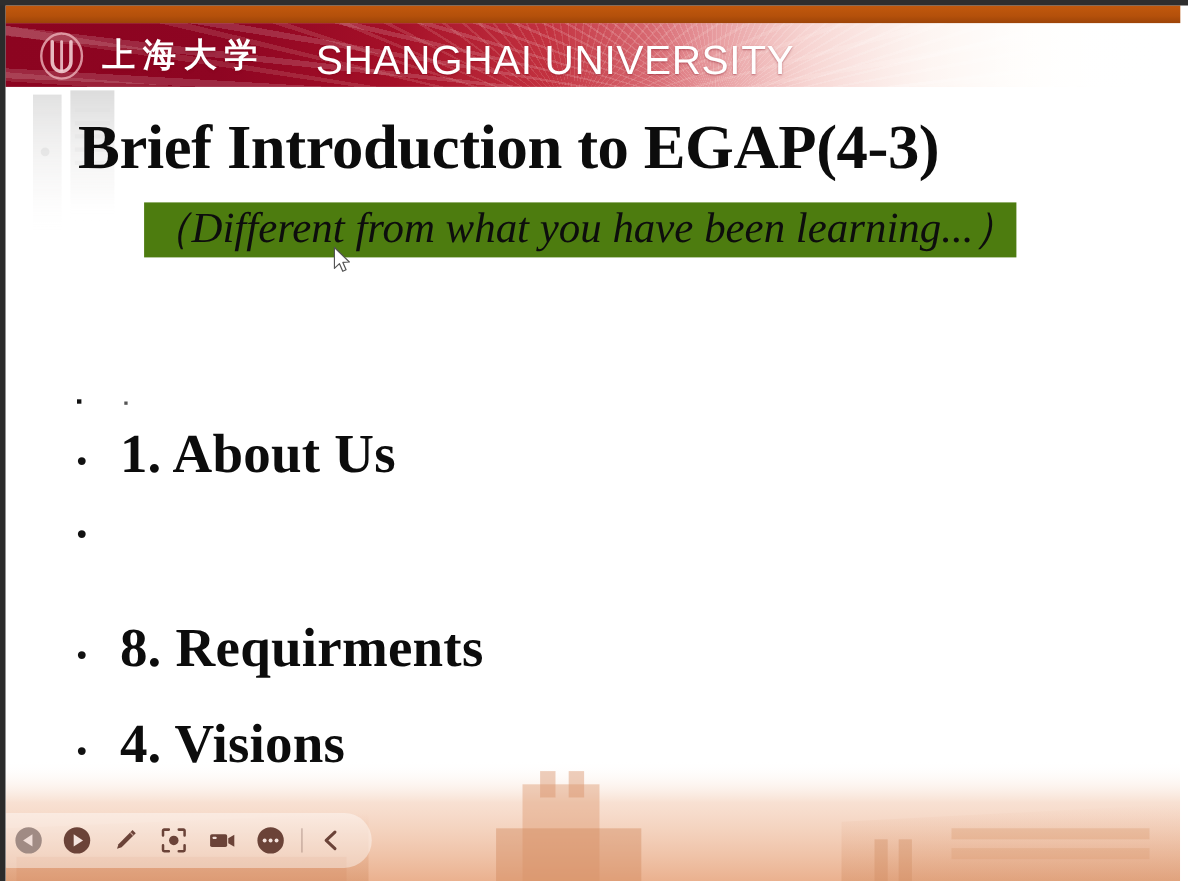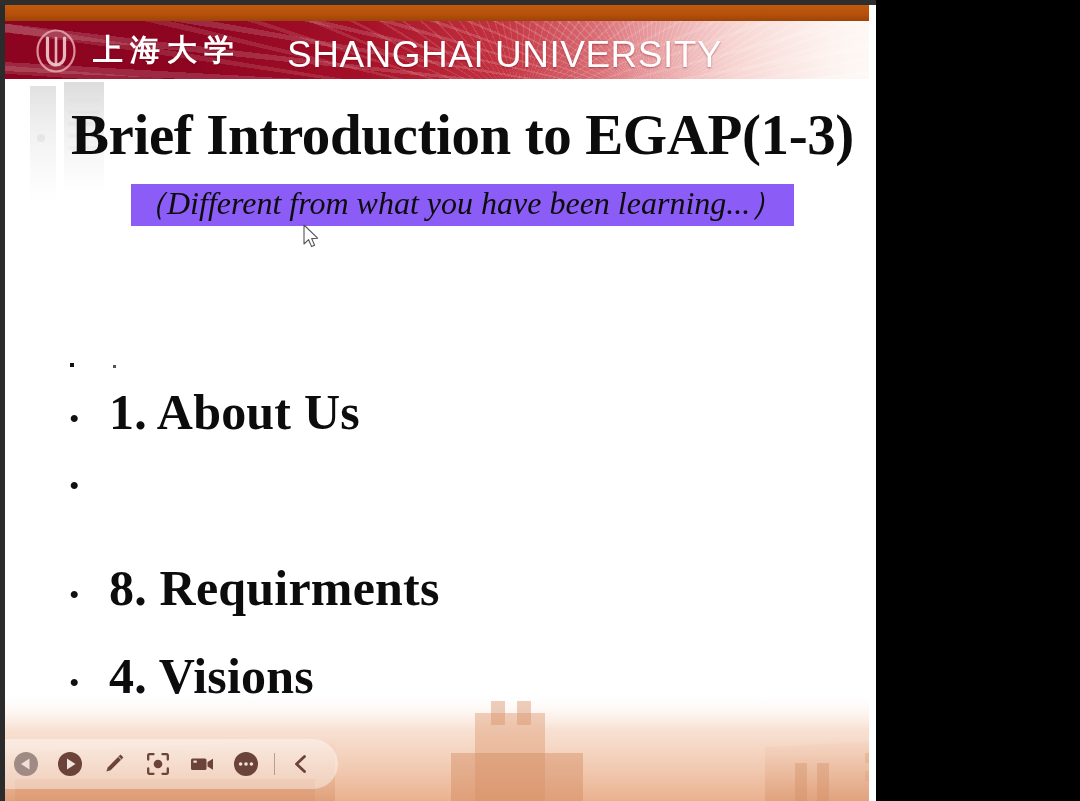--- a/index.html
+++ b/index.html
@@ -9,21 +9,21 @@
   }
   body {
     width: 1080px;
     height: 801px;
     overflow: hidden;
     font-family: "Liberation Serif", serif;
   }
 
   #slide-viewer {
     position: relative;
-    width: 876px;
+    width: 1080px;
     height: 801px;
     background: #ffffff;
     overflow: hidden;
   }
 
   
   .frame-edge-left {
     position: absolute;
     left: 0; top: 0;
     width: 5px; height: 801px;
@@ -170,25 +170,25 @@
     letter-spacing: -0.4px;
     white-space: nowrap;
   }
 
   .subtitle-wrap {
     position: absolute;
     left: 126px; top: 105px;
   }
   .subtitle-hl {
     display: inline-block;
-    background: #8b5cf6;
-    padding: 2px 12px 4px 4px;
+    background: #4d7c0f;
+    padding: 2px 0 4px 4px;
     font-family: "Liberation Serif", serif;
     font-style: italic;
-    font-size: 32px;
+    font-size: 39px;
     font-weight: 400;
     color: #0d0d0d;
     letter-spacing: 0px;
     white-space: nowrap;
     line-height: 1.12;
   }
 
   .micro-marks {
     position: absolute;
     left: 60px; top: 280px;
@@ -328,21 +328,21 @@
     <rect x="60" y="16" width="32" height="4" fill="#9a9a9a" opacity=".5"></rect>
     <rect x="60" y="28" width="32" height="4" fill="#9a9a9a" opacity=".45"></rect>
     <rect x="60" y="40" width="32" height="4" fill="#9a9a9a" opacity=".4"></rect>
     <rect x="60" y="52" width="32" height="4" fill="#9a9a9a" opacity=".33"></rect>
     <rect x="60" y="64" width="32" height="4" fill="#9a9a9a" opacity=".26"></rect>
     <circle cx="33" cy="56" r="4" fill="#8a8a8a" opacity=".55"></circle>
   </svg>
 
   <div class="slide-body">
 
-    <div class="slide-title">Brief Introduction  to EGAP(1-3)</div>
+    <div class="slide-title">Brief Introduction  to EGAP(4-3)</div>
 
     <div class="subtitle-wrap">
       <span class="subtitle-hl">（Different from what you have been learning...）</span>
     </div>
 
     <div class="micro-marks">
       <span class="m1"></span>
       <span class="m2"></span>
     </div>
 

